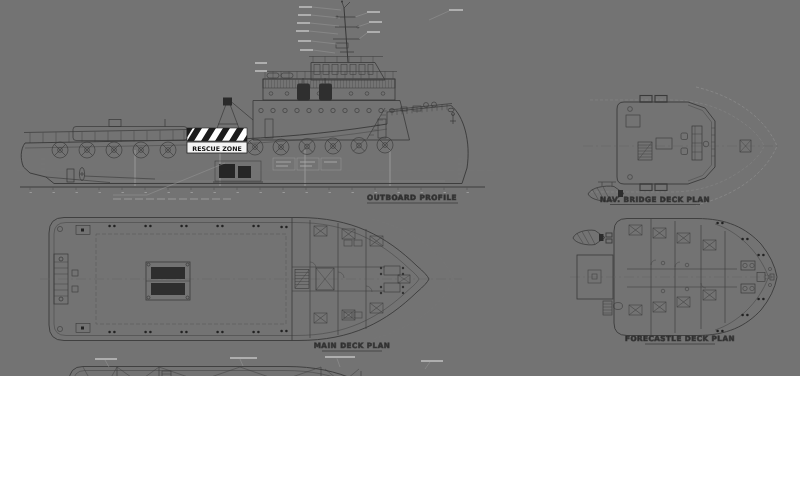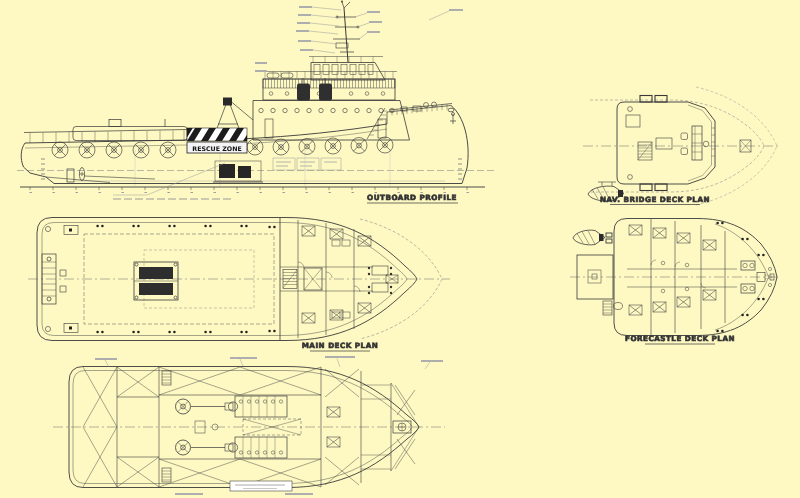--- a/index.html
+++ b/index.html
@@ -1,16 +1,16 @@
 <!DOCTYPE html>
 <html><head>
 <meta charset="utf-8">
 <style>
   html,body{margin:0;padding:0;background:#fff;}
-  .canvas{position:relative;width:800px;height:498px;background:#fef9c3;overflow:hidden;
+  .canvas{position:relative;width:800px;height:376px;background:#737373;overflow:hidden;
           font-family:"DejaVu Sans",sans-serif;}
   .view{position:absolute;}
   svg{display:block;overflow:visible;}
   svg .cap{font-family:"DejaVu Sans",sans-serif;font-size:7.2px;font-weight:600;
            fill:#2b2b2b;letter-spacing:.5px;text-anchor:middle;}
   svg .micro{stroke:#aeaeae;stroke-width:2.2;}
   svg .lead{stroke:#999;stroke-width:.5;fill:none;}
   svg .lt{stroke:#c4c4c4;stroke-width:.45;}
   .logo-box{position:absolute;left:693px;top:405px;width:105px;height:92px;}
 </style>
@@ -203,21 +203,21 @@
           <path class="lead" d="M98 195 L132 195 L210 163"></path>
           <line x1="98" y1="199" x2="218" y2="199" stroke="#9a9a9a" stroke-width="1.1" stroke-dasharray="8 3"></line>
         </g>
 
         <text class="cap" x="397" y="199.5">OUTBOARD PROFILE</text>
         <line x1="352" y1="203" x2="443" y2="203" stroke="#333" stroke-width=".7"></line>
       </g>
     </svg>
   </div>
 
-  <div class="view" style="left:28px;top:212px">
+  <div class="view" style="left:40px;top:212px">
     <svg width="430" height="145" viewBox="0 0 430 145">
       <g stroke="#3a3a3a" fill="none" stroke-width=".7">
         <g>
           <path stroke-width=".9" d="M24 5.5 H258 C312 5.5 346 24 377 54 Q387 62.5 389 67 Q387 71.5 377 80 C346 110 312 128.5 258 128.5 H24 Q9 128.5 9 113 V21 Q9 5.5 24 5.5 Z"></path>
           <path stroke-width=".45" d="M26 10.5 H256 C306 10.5 339 28 369 56.5 Q377 63 379 67 Q377 71 369 77.5 C339 106 306 123.5 256 123.5 H26 Q14 123.5 14 112 V22 Q14 10.5 26 10.5 Z"></path>
           <line x1="0" y1="67" x2="422" y2="67" stroke="#666" stroke-width=".5" stroke-dasharray="10 3 2 3"></line>
           <path stroke="#777" stroke-width=".5" stroke-dasharray="3 2" d="M332 7 C372 17 402 40 414 67 C402 94 372 117 332 127"></path>
         </g>
         <g>
           <rect x="14" y="42" width="14" height="50"></rect>

